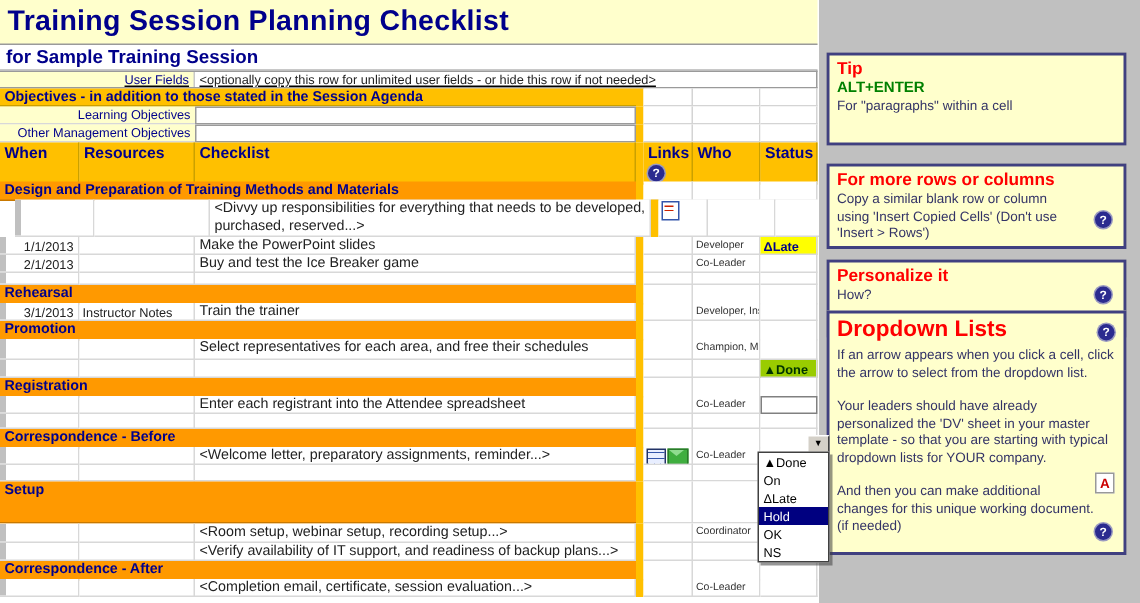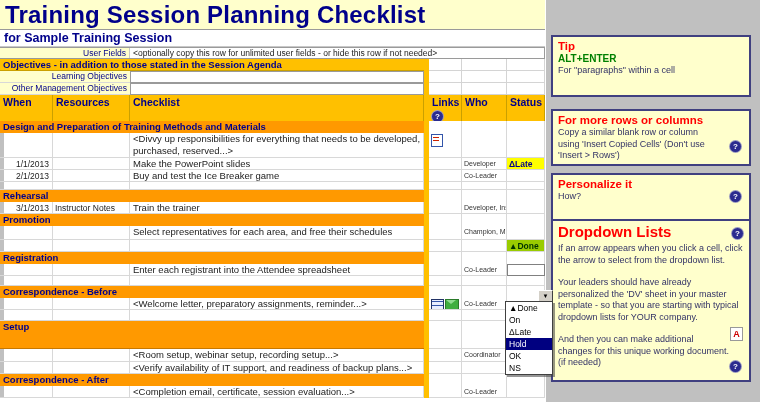--- a/index.html
+++ b/index.html
@@ -3,25 +3,25 @@
 <meta charset="utf-8">
 <style>
   html,body{margin:0;padding:0;}
   body{font-family:"Liberation Sans",sans-serif;}
   .stage{position:relative;width:760px;height:402px;overflow:hidden;background:#c0c0c0;}
 
   
   .sheet{position:absolute;left:0;top:0;width:546px;height:402px;background:#fff;border-right:1px solid #808080;}
   .trow{box-sizing:border-box;width:545px;}
   .title-row{height:30px;background:#ffffcc;border-bottom:1px solid #9a9a9a;color:#00008b;
-    font-size:24px;font-weight:bold;line-height:29px;padding-left:5px;letter-spacing:.2px;}
+    font-size:19px;font-weight:bold;line-height:29px;padding-left:5px;letter-spacing:.2px;}
   .subtitle-row{height:17px;background:#ffffff;color:#00008b;font-size:12.5px;font-weight:bold;
     line-height:17px;padding-left:4px;border-bottom:1px solid #c8c8c8;}
   .revised-row{height:12px;background:#fff;color:#333;font-size:8.5px;line-height:12px;padding-left:4px;}
-  .uf-row{height:12px;display:flex;border:1px solid #9a9a9a;border-left:none;}
+  .uf-row{height:12px;display:flex;border:1px solid #9a9a9a;border-left:none;text-decoration:underline;}
   .uf-label{width:130px;background:#ffffcc;color:#00008b;font-size:8.5px;line-height:11px;text-align:right;padding-right:3px;box-sizing:border-box;border-right:1px solid #c8c8c8;}
   .uf-value{flex:1;background:#fff;color:#222;font-size:8.5px;line-height:11px;padding-left:3px;}
   .objh-row{height:12px;display:flex;}
   .objh-bar{width:424px;background:#ffc000;color:#00008b;font-weight:bold;font-size:9.5px;line-height:12px;padding-left:3px;box-sizing:border-box;border-bottom:1px solid #caa000;}
   .obj-row{height:12px;display:flex;}
   .obj-label{width:130px;background:#ffffcc;color:#00008b;font-size:8.5px;line-height:11px;text-align:right;padding-right:3px;box-sizing:border-box;border-bottom:1px solid #d8d8d8;}
   .obj-input{width:294px;background:#fff;border:1px solid #9a9a9a;box-sizing:border-box;}
   .goldstrip{width:5px;background:#ffc000;}
   .tailcells{display:flex;}
   .tailcells div{box-sizing:border-box;border-right:1px solid #d4d4d4;border-bottom:1px solid #d4d4d4;background:#fff;}
@@ -141,21 +141,21 @@
     </div>
 
     <div id="checklist-rows">
         <div class="crow" style="height: 12px;">
           <div class="sec">Design and Preparation of Training Methods and Materials</div>
           <div class="strip"></div>
           <div class="c"></div>
           <div class="c"></div>
           <div class="c"></div>
         </div>
-        <div class="crow" style="height: 25px;">
+        <div class="crow" style="height: 25px; margin-left: 10px;">
           <div class="c when"></div>
           <div class="c res"></div>
           <div class="c chk twoline">&lt;Divvy up responsibilities for everything that needs to be developed, purchased, reserved...&gt;</div>
           <div class="strip"></div>
           <div class="c links">
             <span class="doc-icon"></span>
           </div>
           <div class="c who"></div>
           <div class="c status"></div>
         </div>
@@ -336,21 +336,21 @@
       <div style="width:160px;">Copy a similar blank row or column using 'Insert Copied Cells' (Don't use 'Insert &gt; Rows')</div>
       <span class="qicon q-abs" style="right:8px;top:30px;">?</span>
     </div>
 
     <div class="panel" style="top:173px;height:52px;">
       <div class="ptitle">Personalize it</div>
       <div>How?</div>
       <span class="qicon q-abs" style="right:8px;top:16px;">?</span>
     </div>
 
-    <div class="panel panel-dd" style="top:219px;height:163px;">
+    <div class="panel panel-dd" style="top:207px;height:163px;">
       <div class="ptitle">Dropdown Lists</div>
       <span class="qicon q-abs" style="right:6px;top:7px;">?</span>
       <div style="margin-top:2px;">If an arrow appears when you click a cell, click the arrow to select from the dropdown list.</div>
       <div style="margin-top:11px;">Your leaders should have already personalized the 'DV' sheet in your master template - so that you are starting with typical dropdown lists for YOUR company.</div>
       <span class="aicon" style="right:6px;top:106px;">A</span>
       <div style="margin-top:11px;width:172px;">And then you can make additional changes for this unique working document. (if needed)</div>
       <span class="qicon q-abs" style="right:8px;bottom:8px;">?</span>
     </div>
   </div>
 

